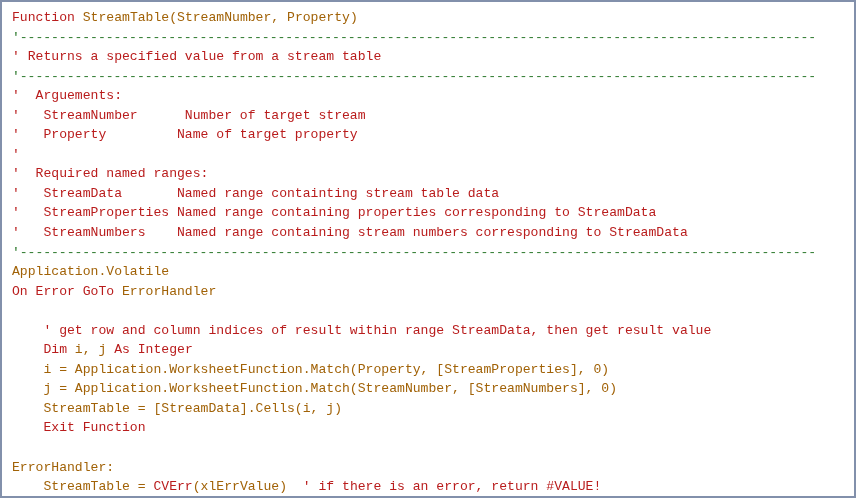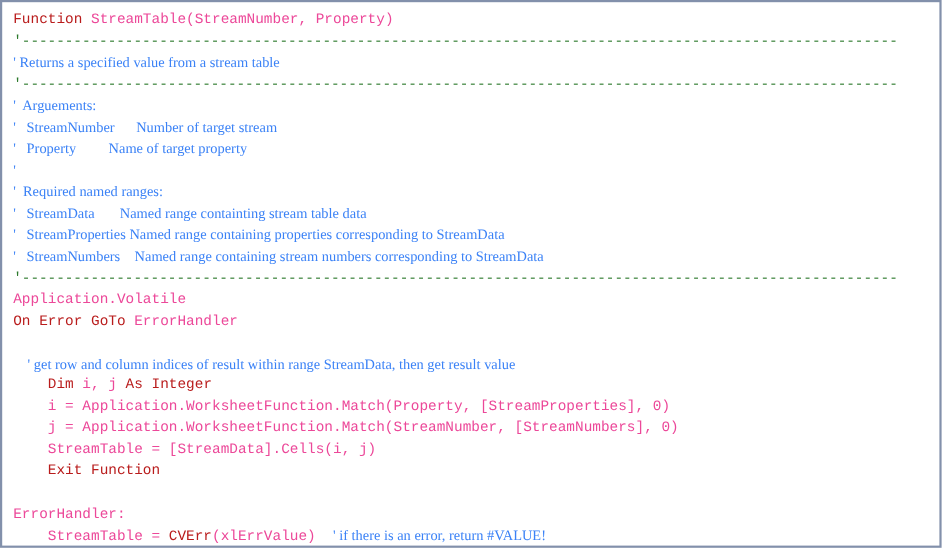--- a/index.html
+++ b/index.html
@@ -43,22 +43,22 @@
   .code-line {
     white-space: pre;
     height: 19.55px;
     font-family: "Liberation Mono", "DejaVu Sans Mono", monospace;
     font-size: 13.1px;
     color: #000000;
   }
 
   
   .kw  { color: #b91c1c; }
-  .cmt { color: #3b82f6; font-family: Liberation Serif, serif; }
-  .plain { color: #ec4899; }
+  .cmt { color: #b91c1c; }
+  .plain { color: #a16207; }
 
   
   .rule { color: #2d7a2d; letter-spacing: -0.05px; }
 </style>
 </head>
 <body>
 
 <div id="code-pane">
   <div id="code-lines"><div class="code-line"><span class="kw">Function</span><span class="plain"> StreamTable(StreamNumber, Property)</span></div><div class="code-line"><span class="rule">'------------------------------------------------------------------------------------------------------</span></div><div class="code-line"><span class="cmt">' Returns a specified value from a stream table</span></div><div class="code-line"><span class="rule">'------------------------------------------------------------------------------------------------------</span></div><div class="code-line"><span class="cmt">'  Arguements:</span></div><div class="code-line"><span class="cmt">'   StreamNumber      Number of target stream</span></div><div class="code-line"><span class="cmt">'   Property         Name of target property</span></div><div class="code-line"><span class="cmt">'</span></div><div class="code-line"><span class="cmt">'  Required named ranges:</span></div><div class="code-line"><span class="cmt">'   StreamData       Named range containting stream table data</span></div><div class="code-line"><span class="cmt">'   StreamProperties Named range containing properties corresponding to StreamData</span></div><div class="code-line"><span class="cmt">'   StreamNumbers    Named range containing stream numbers corresponding to StreamData</span></div><div class="code-line"><span class="rule">'------------------------------------------------------------------------------------------------------</span></div><div class="code-line"><span class="plain">Application.Volatile</span></div><div class="code-line"><span class="kw">On Error GoTo</span><span class="plain"> ErrorHandler</span></div><div class="code-line"><span class="plain"></span>&nbsp;</div><div class="code-line"><span class="cmt">    ' get row and column indices of result within range StreamData, then get result value</span></div><div class="code-line"><span class="plain">    </span><span class="kw">Dim</span><span class="plain"> i, j </span><span class="kw">As Integer</span></div><div class="code-line"><span class="plain">    i = Application.WorksheetFunction.Match(Property, [StreamProperties], 0)</span></div><div class="code-line"><span class="plain">    j = Application.WorksheetFunction.Match(StreamNumber, [StreamNumbers], 0)</span></div><div class="code-line"><span class="plain">    StreamTable = [StreamData].Cells(i, j)</span></div><div class="code-line"><span class="plain">    </span><span class="kw">Exit Function</span></div><div class="code-line"><span class="plain"></span>&nbsp;</div><div class="code-line"><span class="plain">ErrorHandler:</span></div><div class="code-line"><span class="plain">    StreamTable = </span><span class="kw">CVErr</span><span class="plain">(xlErrValue)  </span><span class="cmt">' if there is an error, return #VALUE!</span></div><div class="code-line"></div></div>
 </div>

